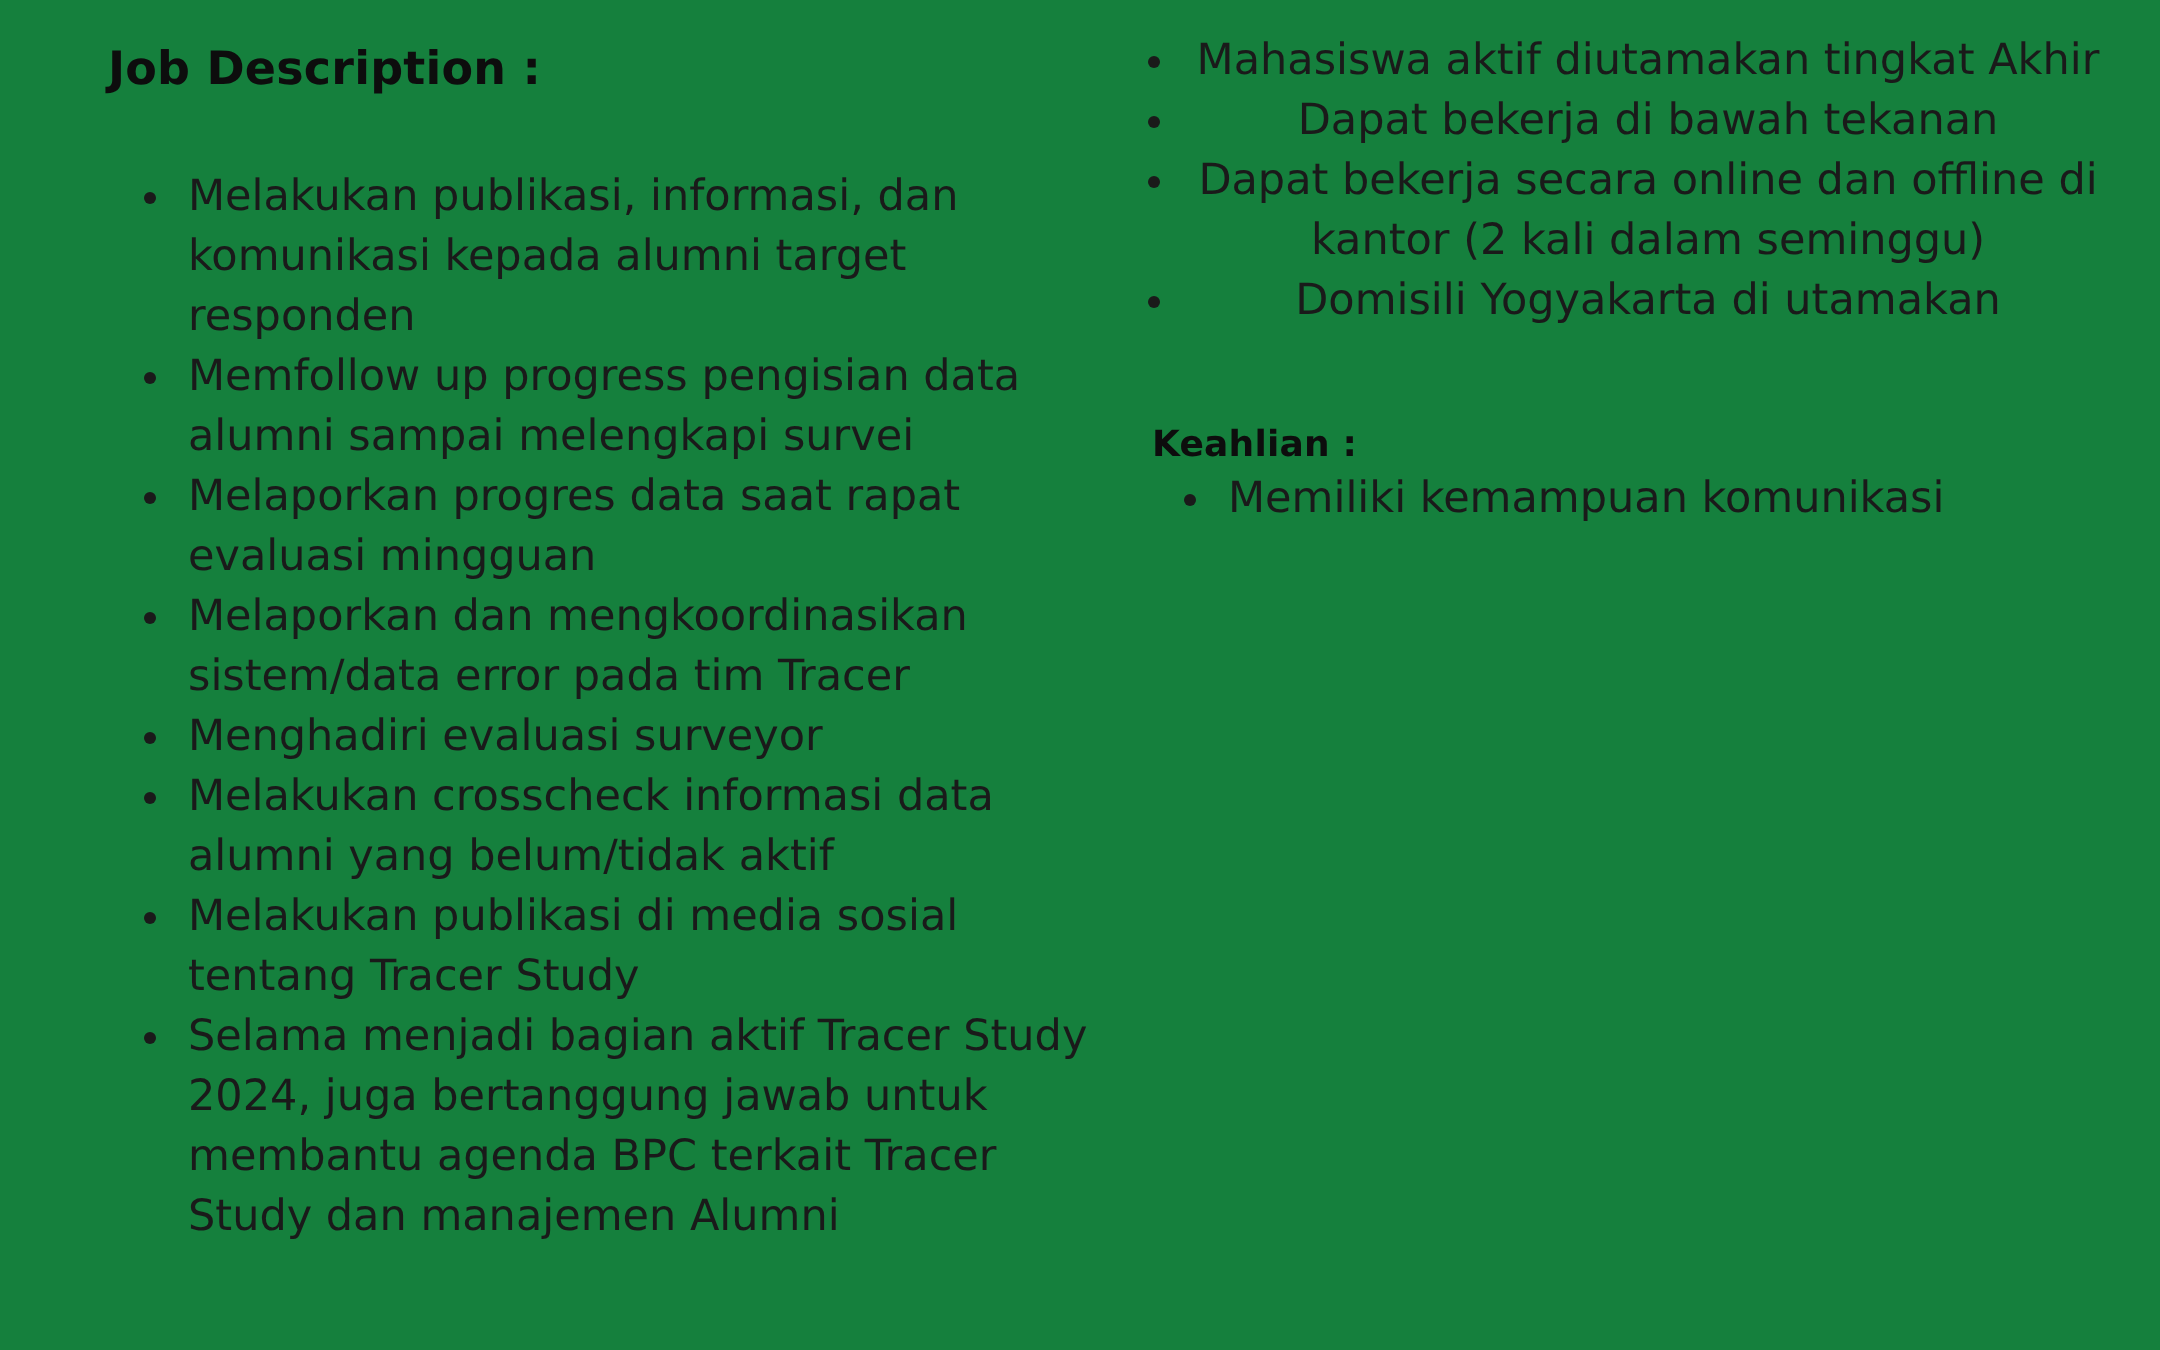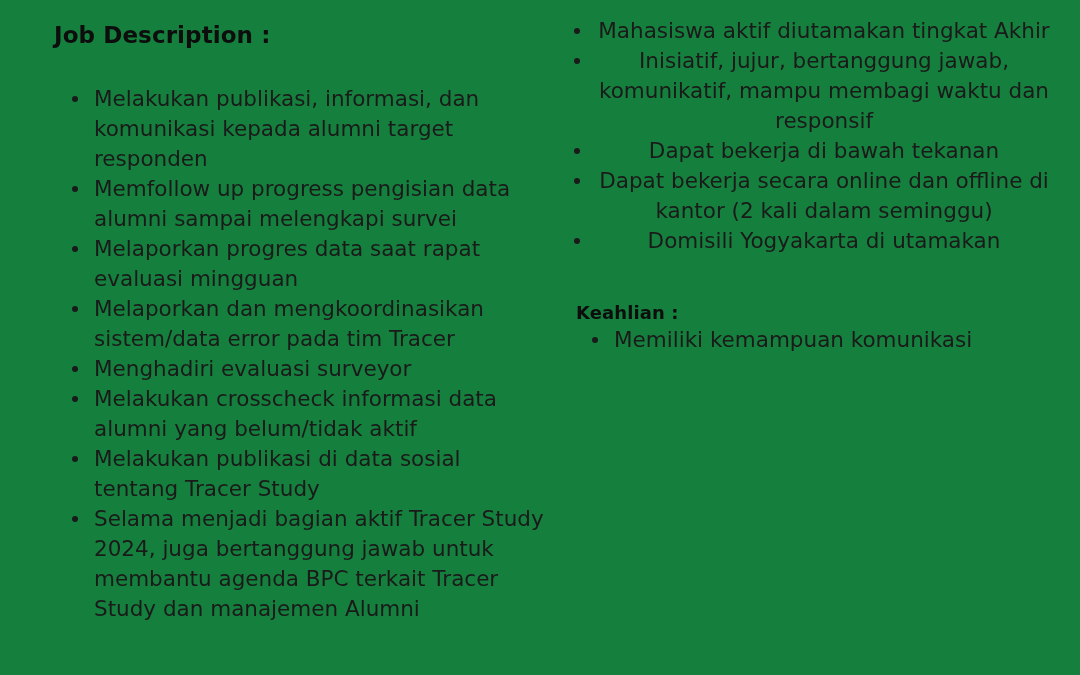--- a/index.html
+++ b/index.html
@@ -99,29 +99,28 @@
 
   <div class="column col-left">
     <div class="section-heading heading-left">Job Description :</div>
     <ul class="bullets left-list">
       <li>Melakukan publikasi, informasi, dan komunikasi kepada alumni target responden</li>
       <li>Memfollow up progress pengisian data alumni sampai melengkapi survei</li>
       <li>Melaporkan progres data saat rapat evaluasi mingguan</li>
       <li>Melaporkan dan mengkoordinasikan sistem/data error pada tim Tracer</li>
       <li>Menghadiri evaluasi surveyor</li>
       <li>Melakukan crosscheck informasi data alumni yang belum/tidak aktif</li>
-      <li>Melakukan publikasi di data sosial tentang Tracer Study</li>
+      <li>Melakukan publikasi di media sosial tentang Tracer Study</li>
       <li>Selama menjadi bagian aktif Tracer Study 2024, juga bertanggung jawab untuk membantu agenda BPC terkait Tracer Study dan manajemen Alumni</li>
     </ul>
   </div>
 
   <div class="column col-right">
     <ul class="bullets right-list">
       <li>Mahasiswa aktif diutamakan tingkat Akhir</li>
-      <li>Inisiatif, jujur, bertanggung jawab, komunikatif, mampu membagi waktu dan responsif</li>
       <li>Dapat bekerja di bawah tekanan</li>
       <li>Dapat bekerja secara online dan offline di kantor (2 kali dalam seminggu)</li>
       <li>Domisili Yogyakarta di utamakan</li>
     </ul>
     <div class="section-heading heading-keahlian">Keahlian :</div>
     <ul class="bullets keahlian-list">
       <li>Memiliki kemampuan komunikasi</li>
     </ul>
   </div>
 

